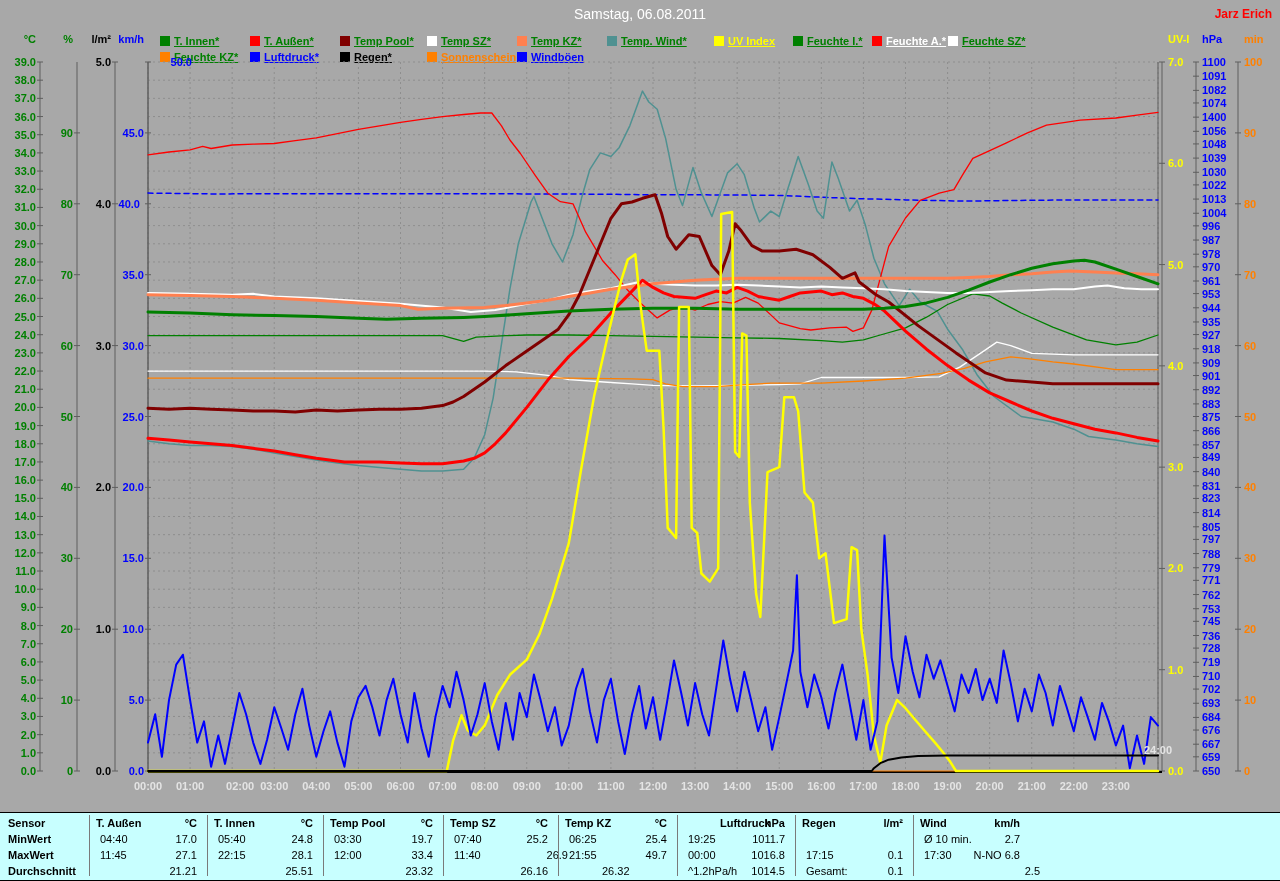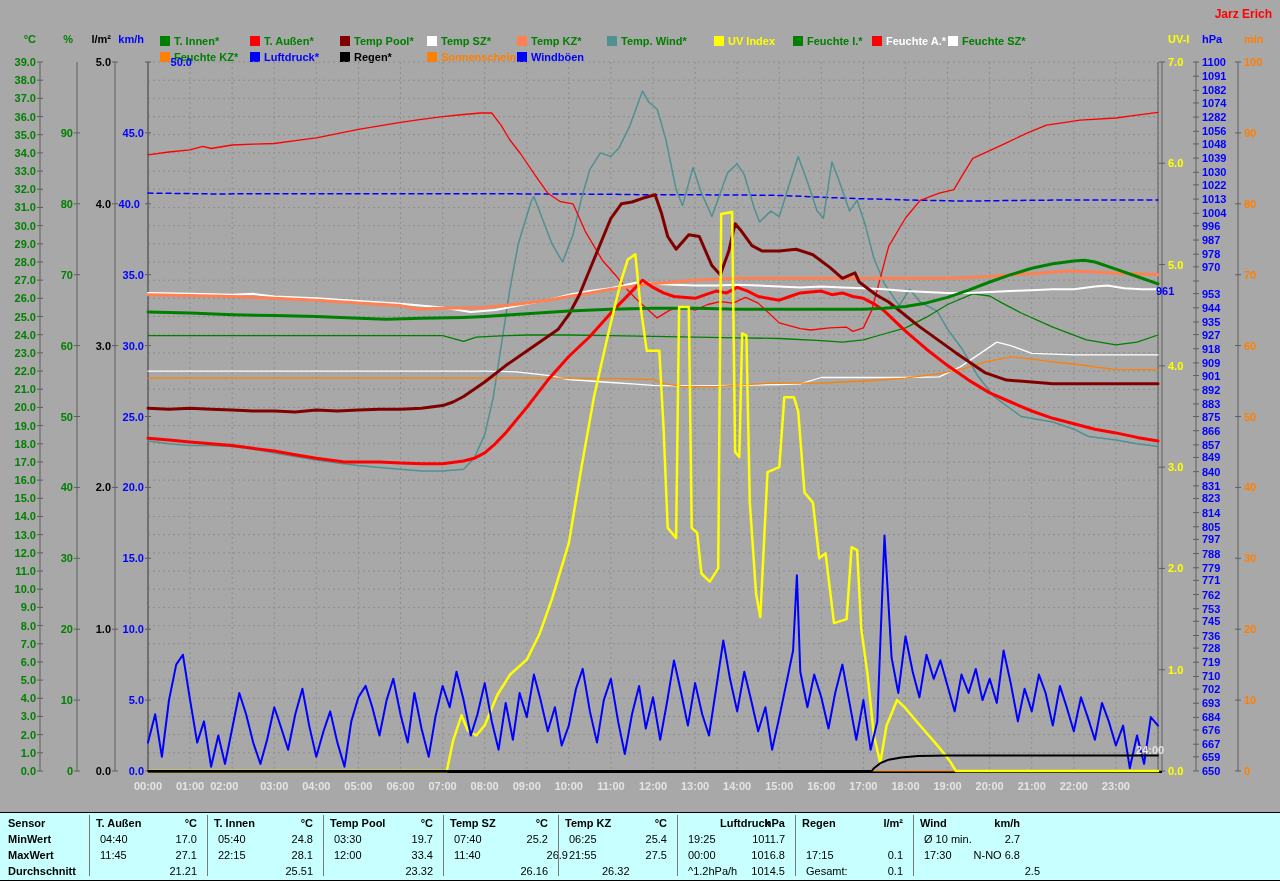--- a/index.html
+++ b/index.html
@@ -3,31 +3,32 @@
 <meta charset="utf-8">
 <style>
   html,body{margin:0;padding:0;width:1280px;height:881px;overflow:hidden;}
   body{background:#A8A8A8;font-family:"Liberation Sans",sans-serif;}
   #screen{position:absolute;top:0;left:0;width:1280px;height:881px;}
   .lbl{position:absolute;font:bold 11px "Liberation Sans",sans-serif;white-space:nowrap;line-height:12px;}
   .title{position:absolute;top:6px;left:0;width:1280px;text-align:center;color:#FFFFFF;font:14px "Liberation Sans",sans-serif;}
   .watermark{position:absolute;top:7px;right:8px;color:#FF0000;font:bold 12px "Liberation Sans",sans-serif;}
   .legend-item{position:absolute;height:12px;}
   .legend-swatch{display:inline-block;width:10px;height:10px;vertical-align:-1px;margin-right:4px;}
-  .legend-text{font:bold 11px "Liberation Sans",sans-serif;}
+  .legend-text{font:bold 11px "Liberation Sans",sans-serif;text-decoration:underline;}
   #stats-table{position:absolute;left:0;top:812px;width:1280px;height:67px;background:#C8FFFF;border-top:1px solid #000;border-bottom:2px solid #000;}
   .tcell{position:absolute;font:11px "Liberation Sans",sans-serif;color:#000;white-space:nowrap;line-height:13px;}
   .tbold{font-weight:bold;}
   .tsep{position:absolute;top:2px;height:61px;width:1px;background:#7A7A7A;}
   svg{position:absolute;top:0;left:0;}
 </style>
 </head>
 <body>
 
 <div id="screen">
+  <div class="title">Samstag, 06.08.2011</div>
   <div class="watermark">Jarz Erich</div>
   <div id="legend">
       <div class="legend-item" style="left: 160px; top: 31px;"><span class="legend-swatch" style="background: rgb(0, 128, 0);"></span><span class="legend-text" style="color: rgb(0, 128, 0);">T. Innen*</span></div>
       <div class="legend-item" style="left: 250px; top: 31px;"><span class="legend-swatch" style="background: rgb(255, 0, 0);"></span><span class="legend-text" style="color: rgb(0, 128, 0);">T. Außen*</span></div>
       <div class="legend-item" style="left: 340px; top: 31px;"><span class="legend-swatch" style="background: rgb(128, 0, 0);"></span><span class="legend-text" style="color: rgb(0, 128, 0);">Temp Pool*</span></div>
       <div class="legend-item" style="left: 427px; top: 31px;"><span class="legend-swatch" style="background: rgb(255, 255, 255);"></span><span class="legend-text" style="color: rgb(0, 128, 0);">Temp SZ*</span></div>
       <div class="legend-item" style="left: 517px; top: 31px;"><span class="legend-swatch" style="background: rgb(255, 128, 80);"></span><span class="legend-text" style="color: rgb(0, 128, 0);">Temp KZ*</span></div>
       <div class="legend-item" style="left: 607px; top: 31px;"><span class="legend-swatch" style="background: rgb(79, 145, 145);"></span><span class="legend-text" style="color: rgb(0, 128, 0);">Temp. Wind*</span></div>
       <div class="legend-item" style="left: 714px; top: 31px;"><span class="legend-swatch" style="background: rgb(255, 255, 0);"></span><span class="legend-text" style="color: rgb(255, 255, 0);">UV Index</span></div>
       <div class="legend-item" style="left: 793px; top: 31px;"><span class="legend-swatch" style="background: rgb(0, 128, 0);"></span><span class="legend-text" style="color: rgb(0, 128, 0);">Feuchte I.*</span></div>
@@ -348,33 +349,33 @@
       <div class="lbl" style="left: 1168px; top: 359.857px; width: 42px; color: rgb(255, 255, 0);">4.0</div>
       <div class="lbl" style="left: 1168px; top: 461.143px; width: 42px; color: rgb(255, 255, 0);">3.0</div>
       <div class="lbl" style="left: 1168px; top: 562.429px; width: 42px; color: rgb(255, 255, 0);">2.0</div>
       <div class="lbl" style="left: 1168px; top: 663.714px; width: 42px; color: rgb(255, 255, 0);">1.0</div>
       <div class="lbl" style="left: 1168px; top: 765px; width: 42px; color: rgb(255, 255, 0);">0.0</div>
       <div class="lbl" style="left: 1202px; top: 33px; width: 46px; color: rgb(0, 0, 255);">hPa</div>
       <div class="lbl" style="left: 1202px; top: 56px; width: 42px; color: rgb(0, 0, 255);">1100</div>
       <div class="lbl" style="left: 1202px; top: 70.18px; width: 42px; color: rgb(0, 0, 255);">1091</div>
       <div class="lbl" style="left: 1202px; top: 84.36px; width: 42px; color: rgb(0, 0, 255);">1082</div>
       <div class="lbl" style="left: 1202px; top: 96.9644px; width: 42px; color: rgb(0, 0, 255);">1074</div>
-      <div class="lbl" style="left: 1202px; top: 111.144px; width: 42px; color: rgb(0, 0, 255);">1282</div>
+      <div class="lbl" style="left: 1202px; top: 111.144px; width: 42px; color: rgb(0, 0, 255);">1400</div>
       <div class="lbl" style="left: 1202px; top: 125.324px; width: 42px; color: rgb(0, 0, 255);">1056</div>
       <div class="lbl" style="left: 1202px; top: 137.929px; width: 42px; color: rgb(0, 0, 255);">1048</div>
       <div class="lbl" style="left: 1202px; top: 152.109px; width: 42px; color: rgb(0, 0, 255);">1039</div>
       <div class="lbl" style="left: 1202px; top: 166.289px; width: 42px; color: rgb(0, 0, 255);">1030</div>
       <div class="lbl" style="left: 1202px; top: 178.893px; width: 42px; color: rgb(0, 0, 255);">1022</div>
       <div class="lbl" style="left: 1202px; top: 193.073px; width: 42px; color: rgb(0, 0, 255);">1013</div>
       <div class="lbl" style="left: 1202px; top: 207.253px; width: 42px; color: rgb(0, 0, 255);">1004</div>
       <div class="lbl" style="left: 1202px; top: 219.858px; width: 42px; color: rgb(0, 0, 255);">996</div>
       <div class="lbl" style="left: 1202px; top: 234.038px; width: 42px; color: rgb(0, 0, 255);">987</div>
       <div class="lbl" style="left: 1202px; top: 248.218px; width: 42px; color: rgb(0, 0, 255);">978</div>
       <div class="lbl" style="left: 1202px; top: 260.822px; width: 42px; color: rgb(0, 0, 255);">970</div>
-      <div class="lbl" style="left: 1156px; top: 275.002px; width: 42px; color: rgb(0, 0, 255); margin-top: 10px;">961</div>
+      <div class="lbl" style="left: 1202px; top: 275.002px; width: 42px; color: rgb(0, 0, 255);">961</div>
       <div class="lbl" style="left: 1202px; top: 287.607px; width: 42px; color: rgb(0, 0, 255);">953</div>
       <div class="lbl" style="left: 1202px; top: 301.787px; width: 42px; color: rgb(0, 0, 255);">944</div>
       <div class="lbl" style="left: 1202px; top: 315.967px; width: 42px; color: rgb(0, 0, 255);">935</div>
       <div class="lbl" style="left: 1202px; top: 328.571px; width: 42px; color: rgb(0, 0, 255);">927</div>
       <div class="lbl" style="left: 1202px; top: 342.751px; width: 42px; color: rgb(0, 0, 255);">918</div>
       <div class="lbl" style="left: 1202px; top: 356.931px; width: 42px; color: rgb(0, 0, 255);">909</div>
       <div class="lbl" style="left: 1202px; top: 369.536px; width: 42px; color: rgb(0, 0, 255);">901</div>
       <div class="lbl" style="left: 1202px; top: 383.716px; width: 42px; color: rgb(0, 0, 255);">892</div>
       <div class="lbl" style="left: 1202px; top: 397.896px; width: 42px; color: rgb(0, 0, 255);">883</div>
       <div class="lbl" style="left: 1202px; top: 410.5px; width: 42px; color: rgb(0, 0, 255);">875</div>
@@ -413,21 +414,21 @@
       <div class="lbl" style="left: 1244px; top: 410.5px; width: 42px; color: rgb(255, 128, 0);">50</div>
       <div class="lbl" style="left: 1244px; top: 481.4px; width: 42px; color: rgb(255, 128, 0);">40</div>
       <div class="lbl" style="left: 1244px; top: 552.3px; width: 42px; color: rgb(255, 128, 0);">30</div>
       <div class="lbl" style="left: 1244px; top: 623.2px; width: 42px; color: rgb(255, 128, 0);">20</div>
       <div class="lbl" style="left: 1244px; top: 694.1px; width: 42px; color: rgb(255, 128, 0);">10</div>
       <div class="lbl" style="left: 1244px; top: 765px; width: 42px; color: rgb(255, 128, 0);">0</div>
     </div>
   <div id="xlabels">
       <div class="lbl" style="left: 126px; top: 780px; width: 44px; text-align: center; color: rgb(228, 228, 228);">00:00</div>
       <div class="lbl" style="left: 168.083px; top: 780px; width: 44px; text-align: center; color: rgb(228, 228, 228);">01:00</div>
-      <div class="lbl" style="left: 210.167px; top: 780px; width: 44px; text-align: left; color: rgb(228, 228, 228);">02:00</div>
+      <div class="lbl" style="left: 210.167px; top: 780px; width: 44px; text-align: right; color: rgb(228, 228, 228);">02:00</div>
       <div class="lbl" style="left: 252.25px; top: 780px; width: 44px; text-align: center; color: rgb(228, 228, 228);">03:00</div>
       <div class="lbl" style="left: 294.333px; top: 780px; width: 44px; text-align: center; color: rgb(228, 228, 228);">04:00</div>
       <div class="lbl" style="left: 336.417px; top: 780px; width: 44px; text-align: center; color: rgb(228, 228, 228);">05:00</div>
       <div class="lbl" style="left: 378.5px; top: 780px; width: 44px; text-align: center; color: rgb(228, 228, 228);">06:00</div>
       <div class="lbl" style="left: 420.583px; top: 780px; width: 44px; text-align: center; color: rgb(228, 228, 228);">07:00</div>
       <div class="lbl" style="left: 462.667px; top: 780px; width: 44px; text-align: center; color: rgb(228, 228, 228);">08:00</div>
       <div class="lbl" style="left: 504.75px; top: 780px; width: 44px; text-align: center; color: rgb(228, 228, 228);">09:00</div>
       <div class="lbl" style="left: 546.833px; top: 780px; width: 44px; text-align: center; color: rgb(228, 228, 228);">10:00</div>
       <div class="lbl" style="left: 588.917px; top: 780px; width: 44px; text-align: center; color: rgb(228, 228, 228);">11:00</div>
       <div class="lbl" style="left: 631px; top: 780px; width: 44px; text-align: center; color: rgb(228, 228, 228);">12:00</div>
@@ -435,21 +436,21 @@
       <div class="lbl" style="left: 715.167px; top: 780px; width: 44px; text-align: center; color: rgb(228, 228, 228);">14:00</div>
       <div class="lbl" style="left: 757.25px; top: 780px; width: 44px; text-align: center; color: rgb(228, 228, 228);">15:00</div>
       <div class="lbl" style="left: 799.333px; top: 780px; width: 44px; text-align: center; color: rgb(228, 228, 228);">16:00</div>
       <div class="lbl" style="left: 841.417px; top: 780px; width: 44px; text-align: center; color: rgb(228, 228, 228);">17:00</div>
       <div class="lbl" style="left: 883.5px; top: 780px; width: 44px; text-align: center; color: rgb(228, 228, 228);">18:00</div>
       <div class="lbl" style="left: 925.583px; top: 780px; width: 44px; text-align: center; color: rgb(228, 228, 228);">19:00</div>
       <div class="lbl" style="left: 967.667px; top: 780px; width: 44px; text-align: center; color: rgb(228, 228, 228);">20:00</div>
       <div class="lbl" style="left: 1009.75px; top: 780px; width: 44px; text-align: center; color: rgb(228, 228, 228);">21:00</div>
       <div class="lbl" style="left: 1051.83px; top: 780px; width: 44px; text-align: center; color: rgb(228, 228, 228);">22:00</div>
       <div class="lbl" style="left: 1093.92px; top: 780px; width: 44px; text-align: center; color: rgb(228, 228, 228);">23:00</div>
-      <div class="lbl" style="left: 1136px; top: 744px; width: 44px; color: rgb(228, 228, 228);">24:00</div>
+      <div class="lbl" style="left: 1136px; top: 744px; width: 44px; text-align: center; color: rgb(228, 228, 228);">24:00</div>
     </div>
   <div id="stats-table">
       <div class="tcell tbold" style="left: 8px; top: 4px;">Sensor</div>
       <div class="tcell tbold" style="left: 8px; top: 20px;">MinWert</div>
       <div class="tcell tbold" style="left: 8px; top: 36px;">MaxWert</div>
       <div class="tcell tbold" style="left: 8px; top: 52px;">Durchschnitt</div>
       <div class="tsep" style="left: 89px;"></div>
       <div class="tcell tbold" style="left: 96px; top: 4px;">T. Außen</div>
       <div class="tcell tbold" style="left: 89px; top: 4px; width: 108px; text-align: right;">°C</div>
       <div class="tcell" style="left: 100px; top: 20px;">04:40</div>
@@ -480,21 +481,21 @@
       <div class="tcell" style="left: 443px; top: 20px; width: 105px; text-align: right;">25.2</div>
       <div class="tcell" style="left: 454px; top: 36px;">11:40</div>
       <div class="tcell" style="left: 443px; top: 36px; width: 105px; text-align: right; padding-left: 20px;">26.9</div>
       <div class="tcell" style="left: 443px; top: 52px; width: 105px; text-align: right;">26.16</div>
       <div class="tsep" style="left: 558px;"></div>
       <div class="tcell tbold" style="left: 565px; top: 4px;">Temp KZ</div>
       <div class="tcell tbold" style="left: 558px; top: 4px; width: 109px; text-align: right;">°C</div>
       <div class="tcell" style="left: 569px; top: 20px;">06:25</div>
       <div class="tcell" style="left: 558px; top: 20px; width: 109px; text-align: right;">25.4</div>
       <div class="tcell" style="left: 569px; top: 36px;">21:55</div>
-      <div class="tcell" style="left: 558px; top: 36px; width: 109px; text-align: right;">27.5</div>
+      <div class="tcell" style="left: 558px; top: 36px; width: 109px; text-align: right;">49.7</div>
       <div class="tcell" style="left: 558px; top: 52px; width: 109px;  margin-left: 44px;">26.32</div>
       <div class="tsep" style="left: 677px;"></div>
       <div class="tcell tbold" style="left: 684px; top: 4px; padding-left: 36px;">Luftdruck</div>
       <div class="tcell tbold" style="left: 677px; top: 4px; width: 108px; text-align: right;">hPa</div>
       <div class="tcell" style="left: 688px; top: 20px;">19:25</div>
       <div class="tcell" style="left: 677px; top: 20px; width: 108px; text-align: right;">1011.7</div>
       <div class="tcell" style="left: 688px; top: 36px;">00:00</div>
       <div class="tcell" style="left: 677px; top: 36px; width: 108px; text-align: right;">1016.8</div>
       <div class="tcell" style="left: 688px; top: 52px;">^1.2hPa/h</div>
       <div class="tcell" style="left: 677px; top: 52px; width: 108px; text-align: right;">1014.5</div>

